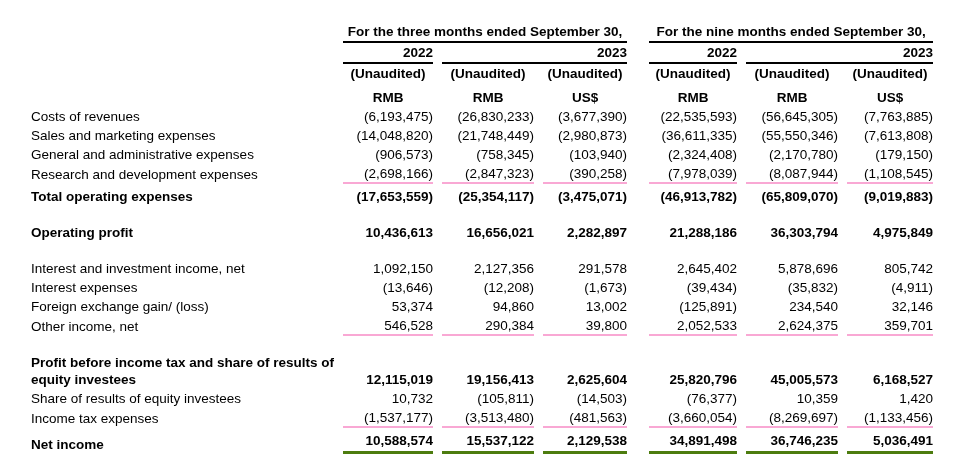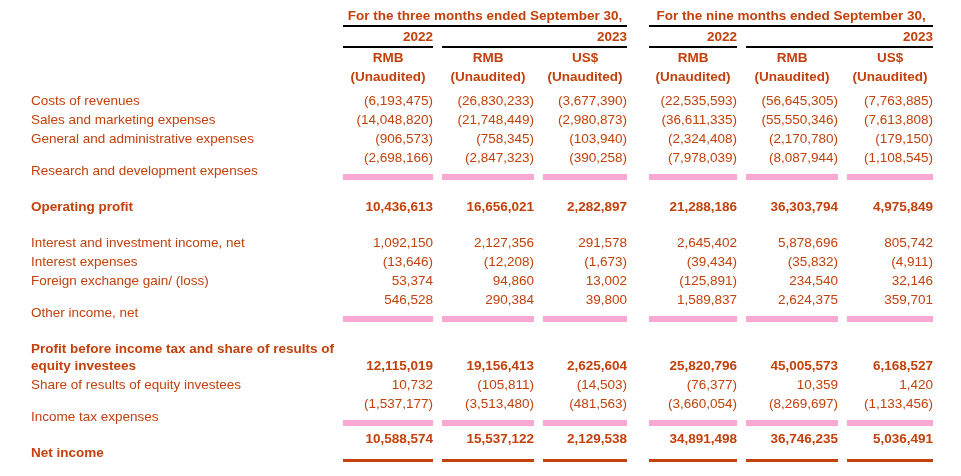--- a/index.html
+++ b/index.html
@@ -11,22 +11,23 @@
     overflow: hidden;
   }
   .wrap {
     padding: 6px 0 0 22px;
     font-family: "Liberation Sans", sans-serif;
   }
   table.fin {
     border-collapse: separate;
     border-spacing: 9px 0;
     font-size: 13.5px;
-    color: #c2410c;
+    color: #000000;
     table-layout: fixed;
+    margin-top: 16px;
   }
   td {
     vertical-align: bottom;
     padding: 1px 0;
     white-space: nowrap;
     line-height: 17px;
   }
   .lbl  { text-align: left; }
   .val  { text-align: right; }
   .ghdr {
@@ -39,22 +40,22 @@
     font-weight: bold;
     text-align: right;
     border-bottom: 2px solid #000;
   }
   .cur, .unaud {
     font-weight: bold;
     text-align: center;
   }
   .unaud { padding-bottom: 6px; }
   tr.bold td { font-weight: bold; }
-  .bb  { border-bottom: 6px solid #f9a8d4; padding-bottom: 8px; }
-  .bbt { border-bottom: 3px solid #c2410c; padding-bottom: 12px; }
+  .bb  { border-bottom: 2px solid #f9a8d4; padding-bottom: 0; }
+  .bbt { border-bottom: 3px solid #4d7c0f; padding-bottom: 2px; }
   tr.pt td { padding-top: 4px; }
   tr.spacer td { height: 15px; line-height: 15px; font-size: 6px; }
 </style>
 </head>
 <body>
 
 <div class="wrap">
   <table class="fin">
     <colgroup>
       <col style="width:296px">
@@ -76,37 +77,37 @@
       <tr>
         <td></td>
         <td class="yr">2022</td>
         <td colspan="2" class="yr">2023</td>
         <td></td>
         <td class="yr">2022</td>
         <td colspan="2" class="yr">2023</td>
       </tr>
       <tr>
         <td></td>
+        <td class="unaud">(Unaudited)</td>
+        <td class="unaud">(Unaudited)</td>
+        <td class="unaud">(Unaudited)</td>
+        <td></td>
+        <td class="unaud">(Unaudited)</td>
+        <td class="unaud">(Unaudited)</td>
+        <td class="unaud">(Unaudited)</td>
+      </tr>
+      <tr>
+        <td></td>
         <td class="cur">RMB</td>
         <td class="cur">RMB</td>
         <td class="cur">US$</td>
         <td></td>
         <td class="cur">RMB</td>
         <td class="cur">RMB</td>
         <td class="cur">US$</td>
-      </tr>
-      <tr>
-        <td></td>
-        <td class="unaud">(Unaudited)</td>
-        <td class="unaud">(Unaudited)</td>
-        <td class="unaud">(Unaudited)</td>
-        <td></td>
-        <td class="unaud">(Unaudited)</td>
-        <td class="unaud">(Unaudited)</td>
-        <td class="unaud">(Unaudited)</td>
       </tr>
     </thead>
     <tbody id="rows">
         <tr class="data">
           <td class="lbl">Costs of revenues</td>
           <td class="val">(6,193,475)</td>
           <td class="val">(26,830,233)</td>
           <td class="val">(3,677,390)</td>
           <td></td>
           <td class="val">(22,535,593)</td>
@@ -135,20 +136,30 @@
         </tr>
         <tr class="data">
           <td class="lbl">Research and development expenses</td>
           <td class="val bb">(2,698,166)</td>
           <td class="val bb">(2,847,323)</td>
           <td class="val bb">(390,258)</td>
           <td></td>
           <td class="val bb">(7,978,039)</td>
           <td class="val bb">(8,087,944)</td>
           <td class="val bb">(1,108,545)</td>
+        </tr>
+        <tr class="data bold pt">
+          <td class="lbl">Total operating expenses</td>
+          <td class="val">(17,653,559)</td>
+          <td class="val">(25,354,117)</td>
+          <td class="val">(3,475,071)</td>
+          <td></td>
+          <td class="val">(46,913,782)</td>
+          <td class="val">(65,809,070)</td>
+          <td class="val">(9,019,883)</td>
         </tr>
         <tr class="spacer">
           <td colspan="8">&nbsp;</td>
         </tr>
         <tr class="data bold">
           <td class="lbl">Operating profit</td>
           <td class="val">10,436,613</td>
           <td class="val">16,656,021</td>
           <td class="val">2,282,897</td>
           <td></td>
@@ -188,21 +199,21 @@
           <td class="val">(125,891)</td>
           <td class="val">234,540</td>
           <td class="val">32,146</td>
         </tr>
         <tr class="data">
           <td class="lbl">Other income, net</td>
           <td class="val bb">546,528</td>
           <td class="val bb">290,384</td>
           <td class="val bb">39,800</td>
           <td></td>
-          <td class="val bb">1,589,837</td>
+          <td class="val bb">2,052,533</td>
           <td class="val bb">2,624,375</td>
           <td class="val bb">359,701</td>
         </tr>
         <tr class="spacer">
           <td colspan="8">&nbsp;</td>
         </tr>
         <tr class="data bold">
           <td class="lbl"><span>Profit before income tax and share of results of</span><br><span>equity investees</span></td>
           <td class="val">12,115,019</td>
           <td class="val">19,156,413</td>

